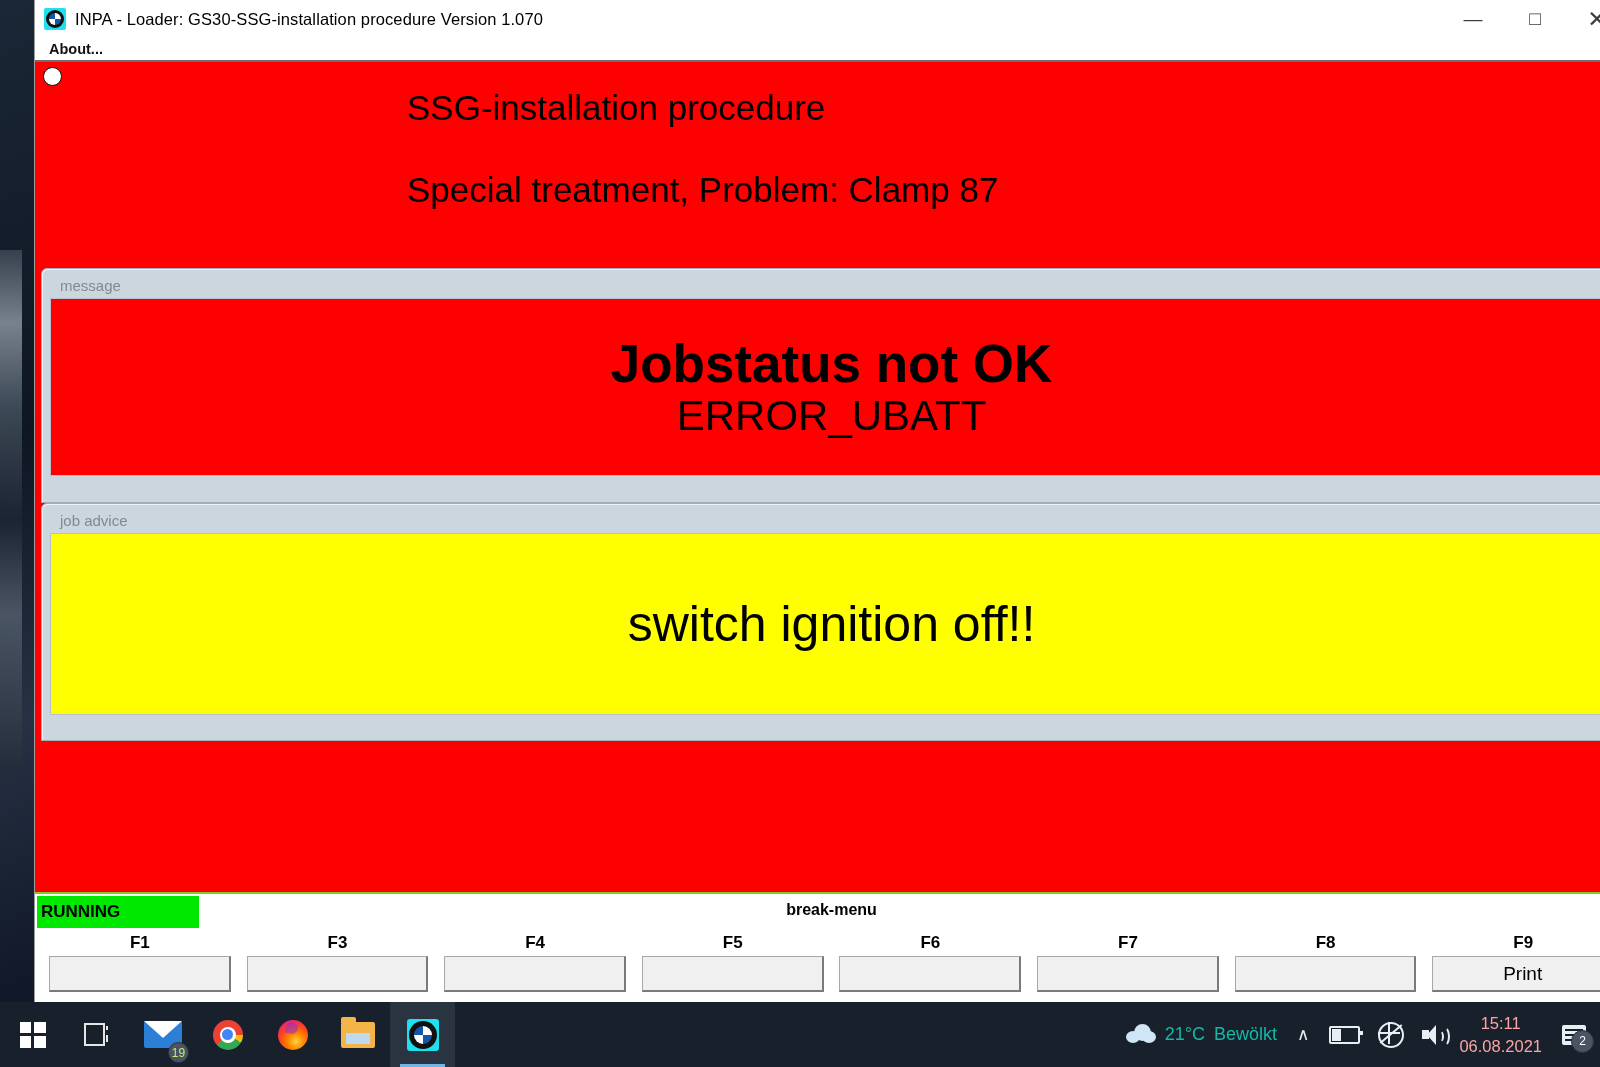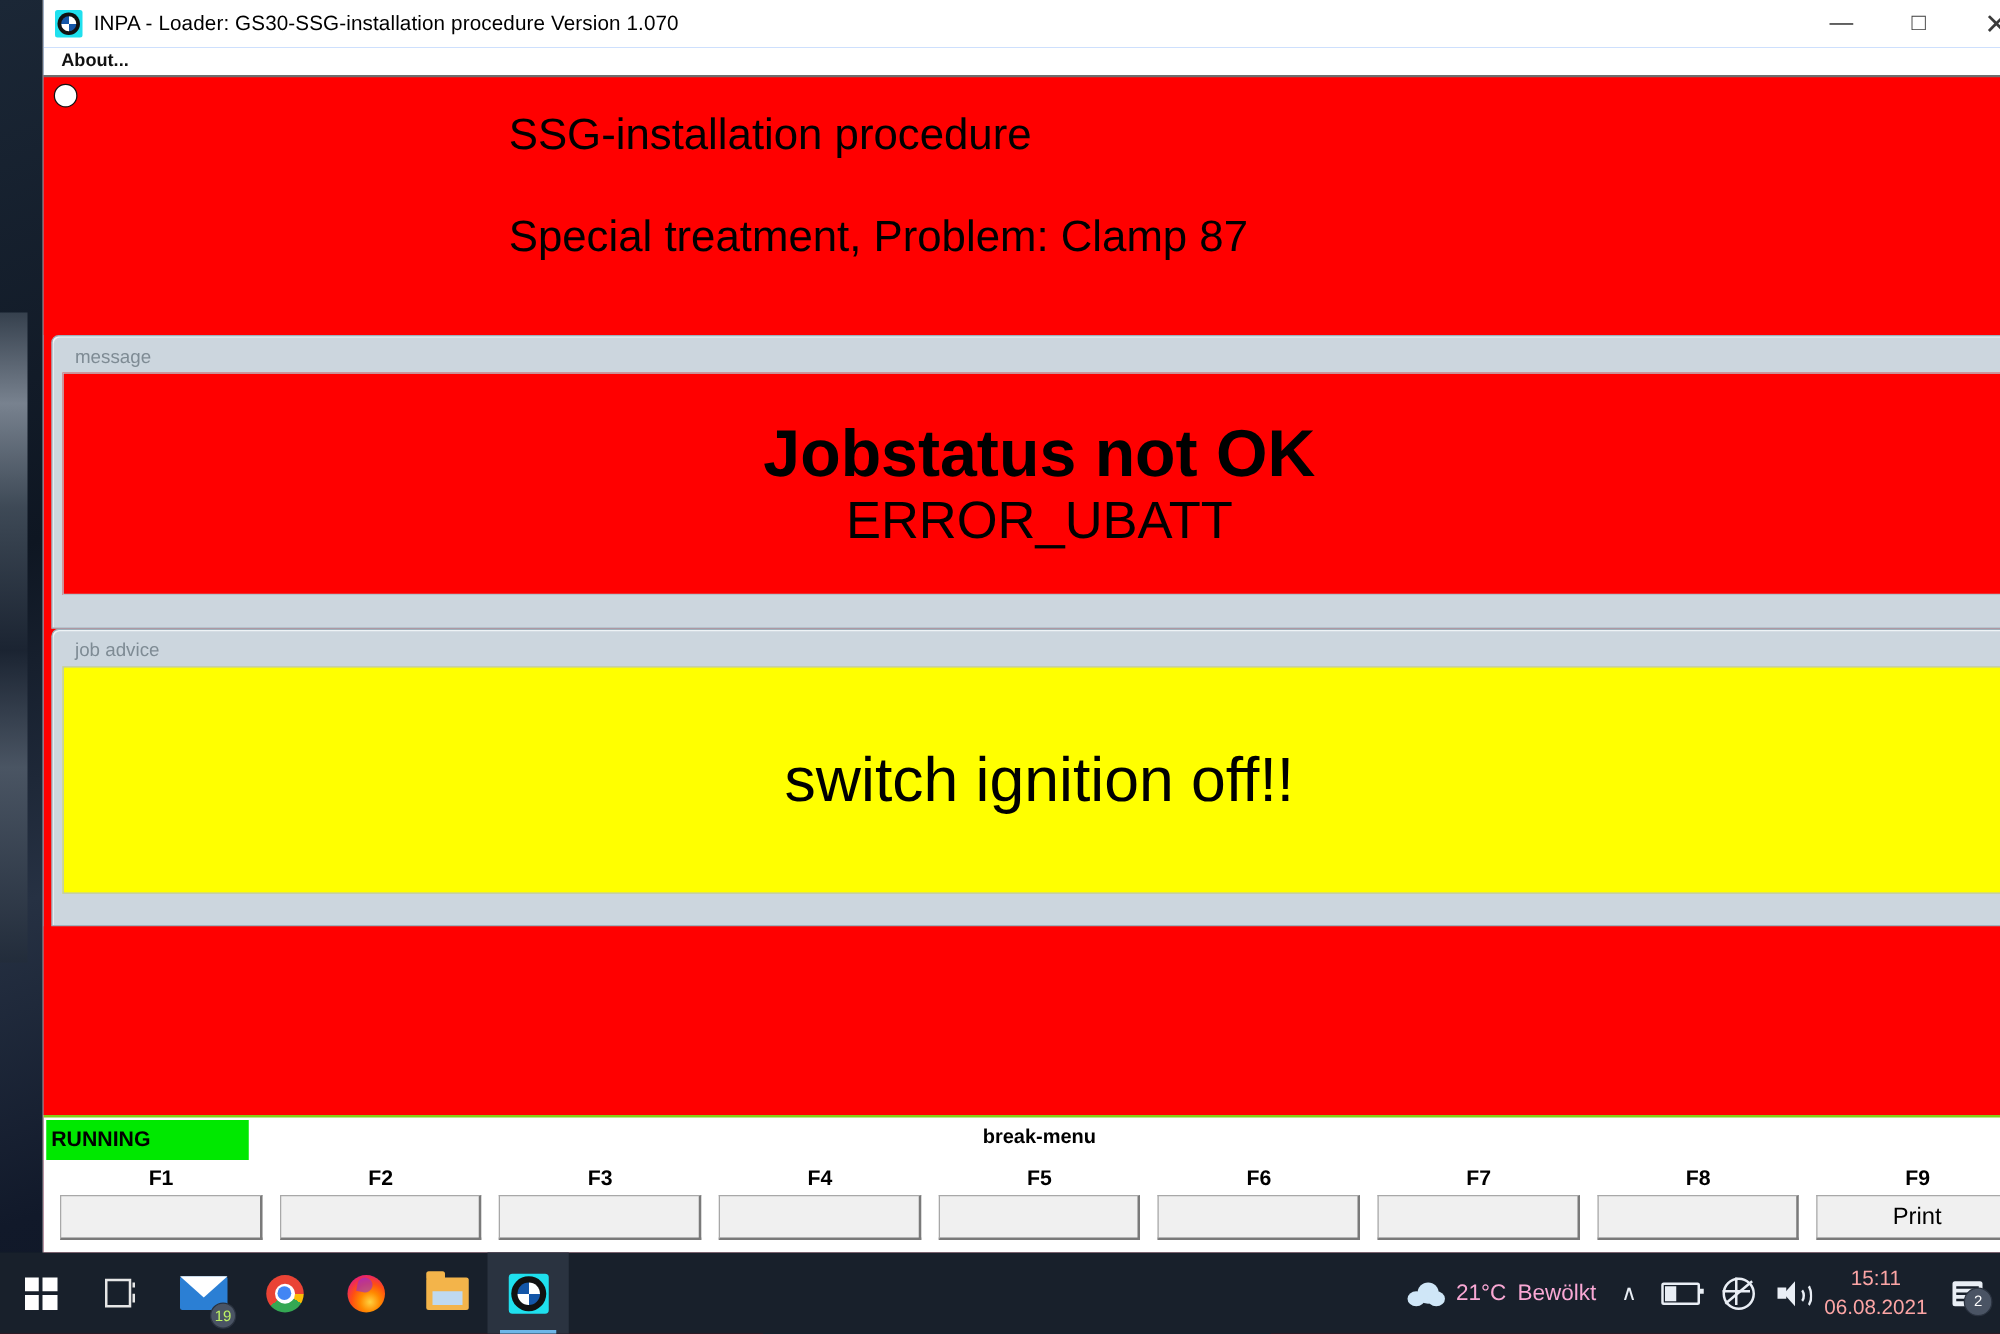--- a/index.html
+++ b/index.html
@@ -167,21 +167,21 @@
   .firefox:before{content:"";position:absolute;left:8px;top:2px;width:12px;height:12px;border-radius:50% 50% 50% 0;
     background:#8a2be2;opacity:.55;transform:rotate(12deg);}
   .folder{width:34px;height:26px;background:#f3b44a;border-radius:2px;position:relative;}
   .folder:before{content:"";position:absolute;left:0;top:-5px;width:15px;height:6px;background:#f3b44a;border-radius:2px 2px 0 0;}
   .folder:after{content:"";position:absolute;left:5px;top:11px;width:24px;height:11px;background:#bfd9ef;}
   .bmw-tb{width:32px;height:32px;background:#1fe0ee;border-radius:3px;position:relative;}
   .bmw-tb .roundel{position:absolute;left:2px;top:2px;width:28px;height:28px;border-radius:50%;background:#111;}
   .bmw-tb .roundel:before{content:"";position:absolute;left:5px;top:5px;width:18px;height:18px;border-radius:50%;
     background:conic-gradient(#fff 0deg 90deg,#1456a8 90deg 180deg,#fff 180deg 270deg,#1456a8 270deg 360deg);}
   .tb-right{margin-left:auto;display:flex;align-items:center;height:65px;padding-right:6px;}
-  .tray-item{display:flex;align-items:flex-end;color:#f9a8d4;font-size:18px;margin:0 9px;}
+  .tray-item{display:flex;align-items:flex-start;color:#14b8a6;font-size:18px;margin:0 9px;}
   .cloud-icon{width:30px;height:19px;position:relative;margin-right:9px;}
   .cloud-icon i{position:absolute;background:#cfe6f7;border-radius:50%;}
   .cloud-icon i.a{left:0;top:7px;width:14px;height:12px;}
   .cloud-icon i.b{left:8px;top:0;width:17px;height:17px;}
   .cloud-icon i.c{left:16px;top:7px;width:14px;height:12px;}
   .chev{color:#e9eef5;font-size:17px;margin:0 11px;}
   .battery{width:27px;height:14px;border:2px solid #e9eef5;border-radius:2px;position:relative;margin:0 9px;}
   .battery:before{content:"";position:absolute;left:1px;top:1px;width:9px;bottom:1px;background:#e9eef5;}
   .battery:after{content:"";position:absolute;right:-5px;top:3px;width:3px;height:4px;background:#e9eef5;}
   .globe{width:22px;height:22px;border:2px solid #e9eef5;border-radius:50%;position:relative;margin:0 9px;}
@@ -257,24 +257,20 @@
 
     <div class="fnbar">
       <div class="status-badge">RUNNING</div>
       <div class="breakmenu-title">break-menu</div>
       <div class="fkeys">
         <div class="fkey">
           <div class="fkey-label">F1</div>
           <div class="fkey-btn"></div>
         </div>
         <div class="fkey">
-          <div class="fkey-label">F2</div>
-          <div class="fkey-btn"></div>
-        </div>
-        <div class="fkey">
           <div class="fkey-label">F3</div>
           <div class="fkey-btn"></div>
         </div>
         <div class="fkey">
           <div class="fkey-label">F4</div>
           <div class="fkey-btn"></div>
         </div>
         <div class="fkey">
           <div class="fkey-label">F5</div>
           <div class="fkey-btn"></div>

